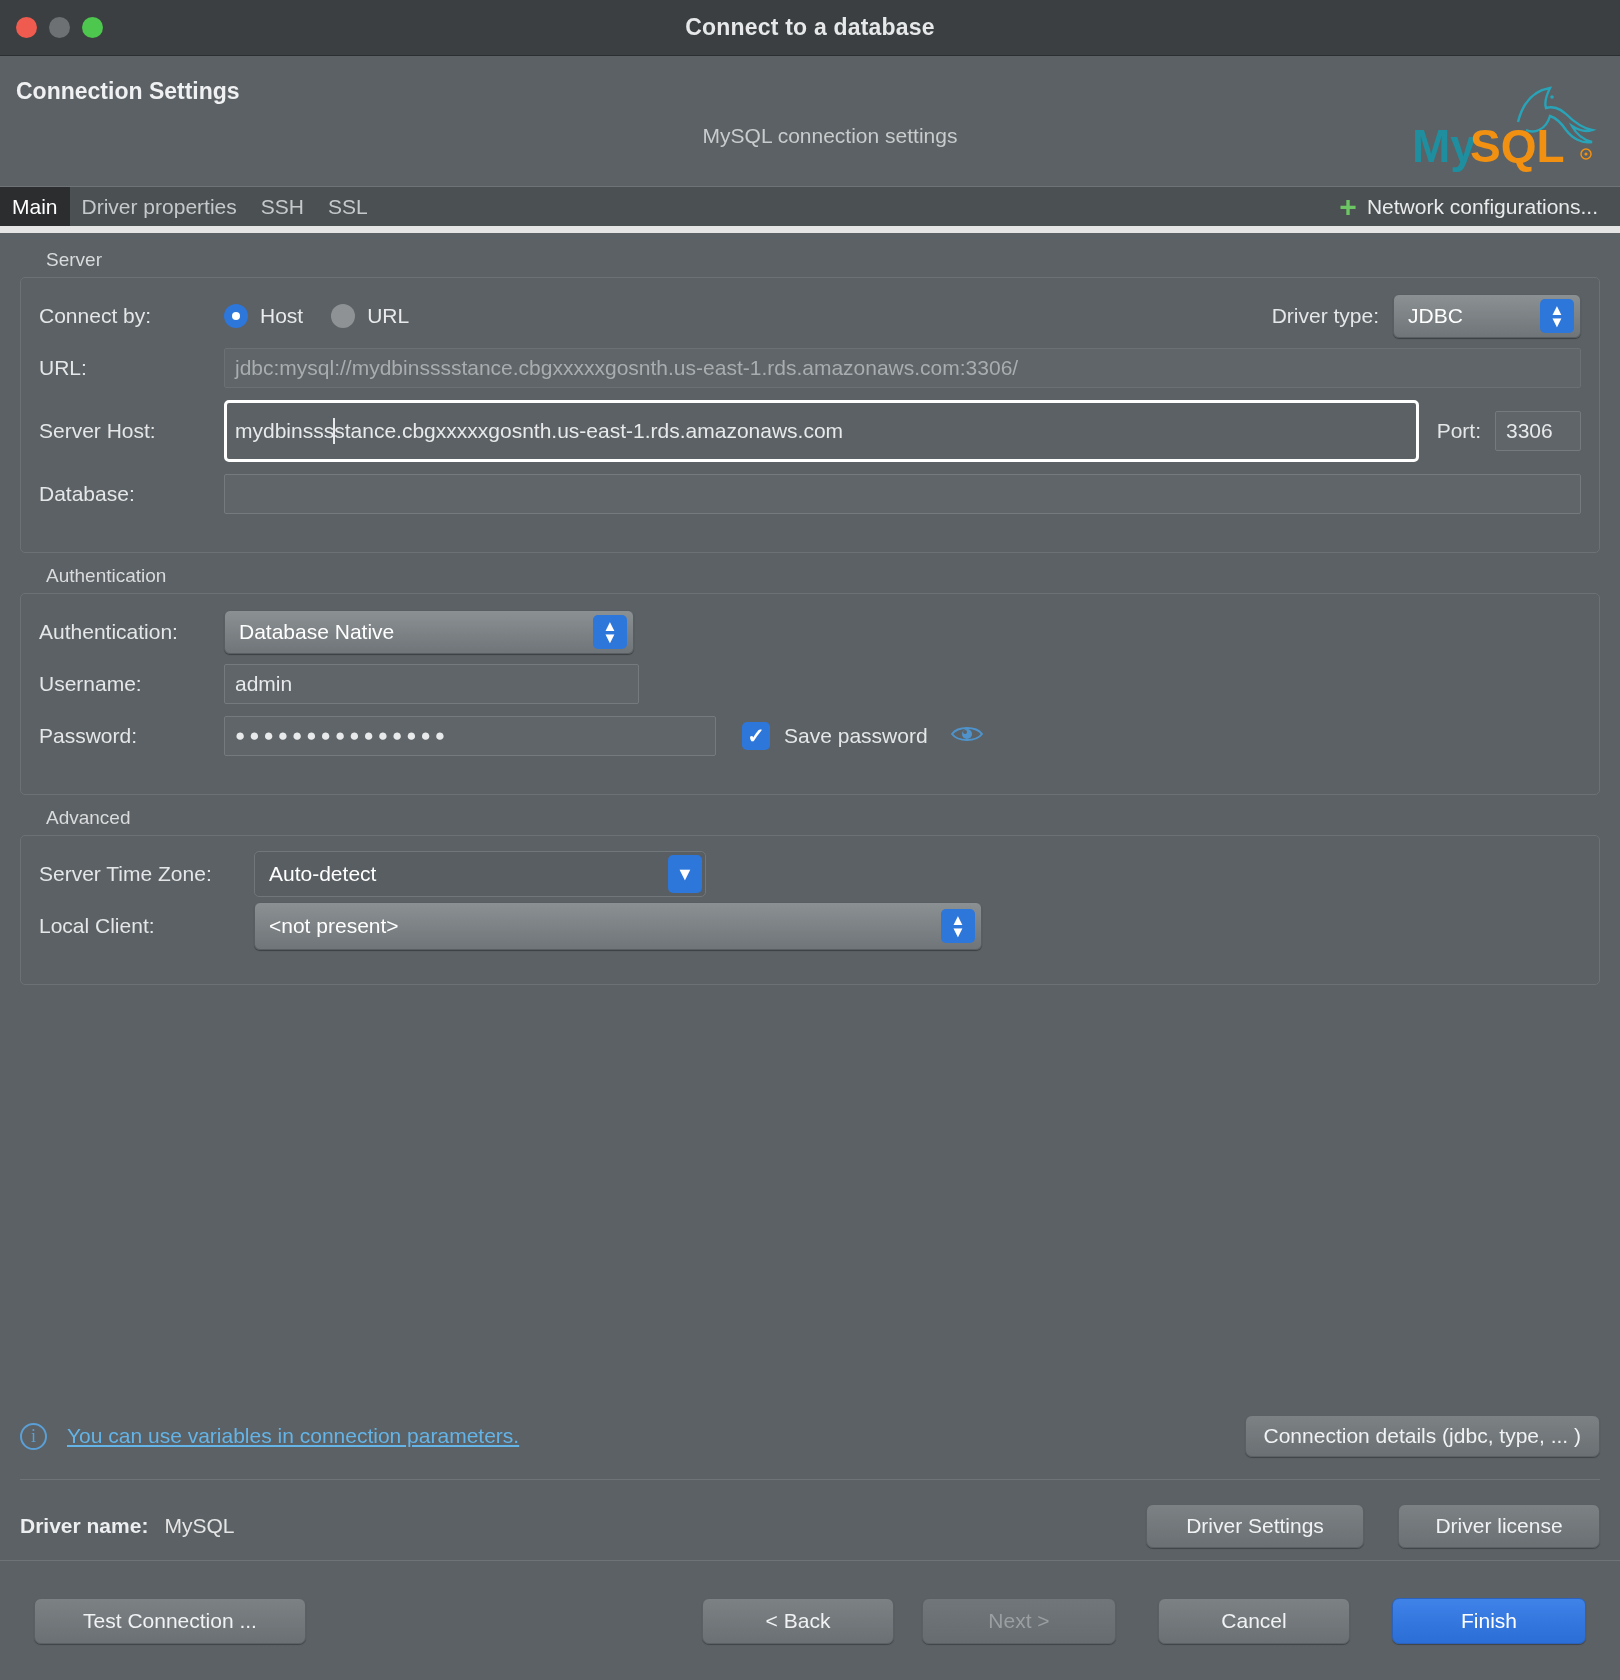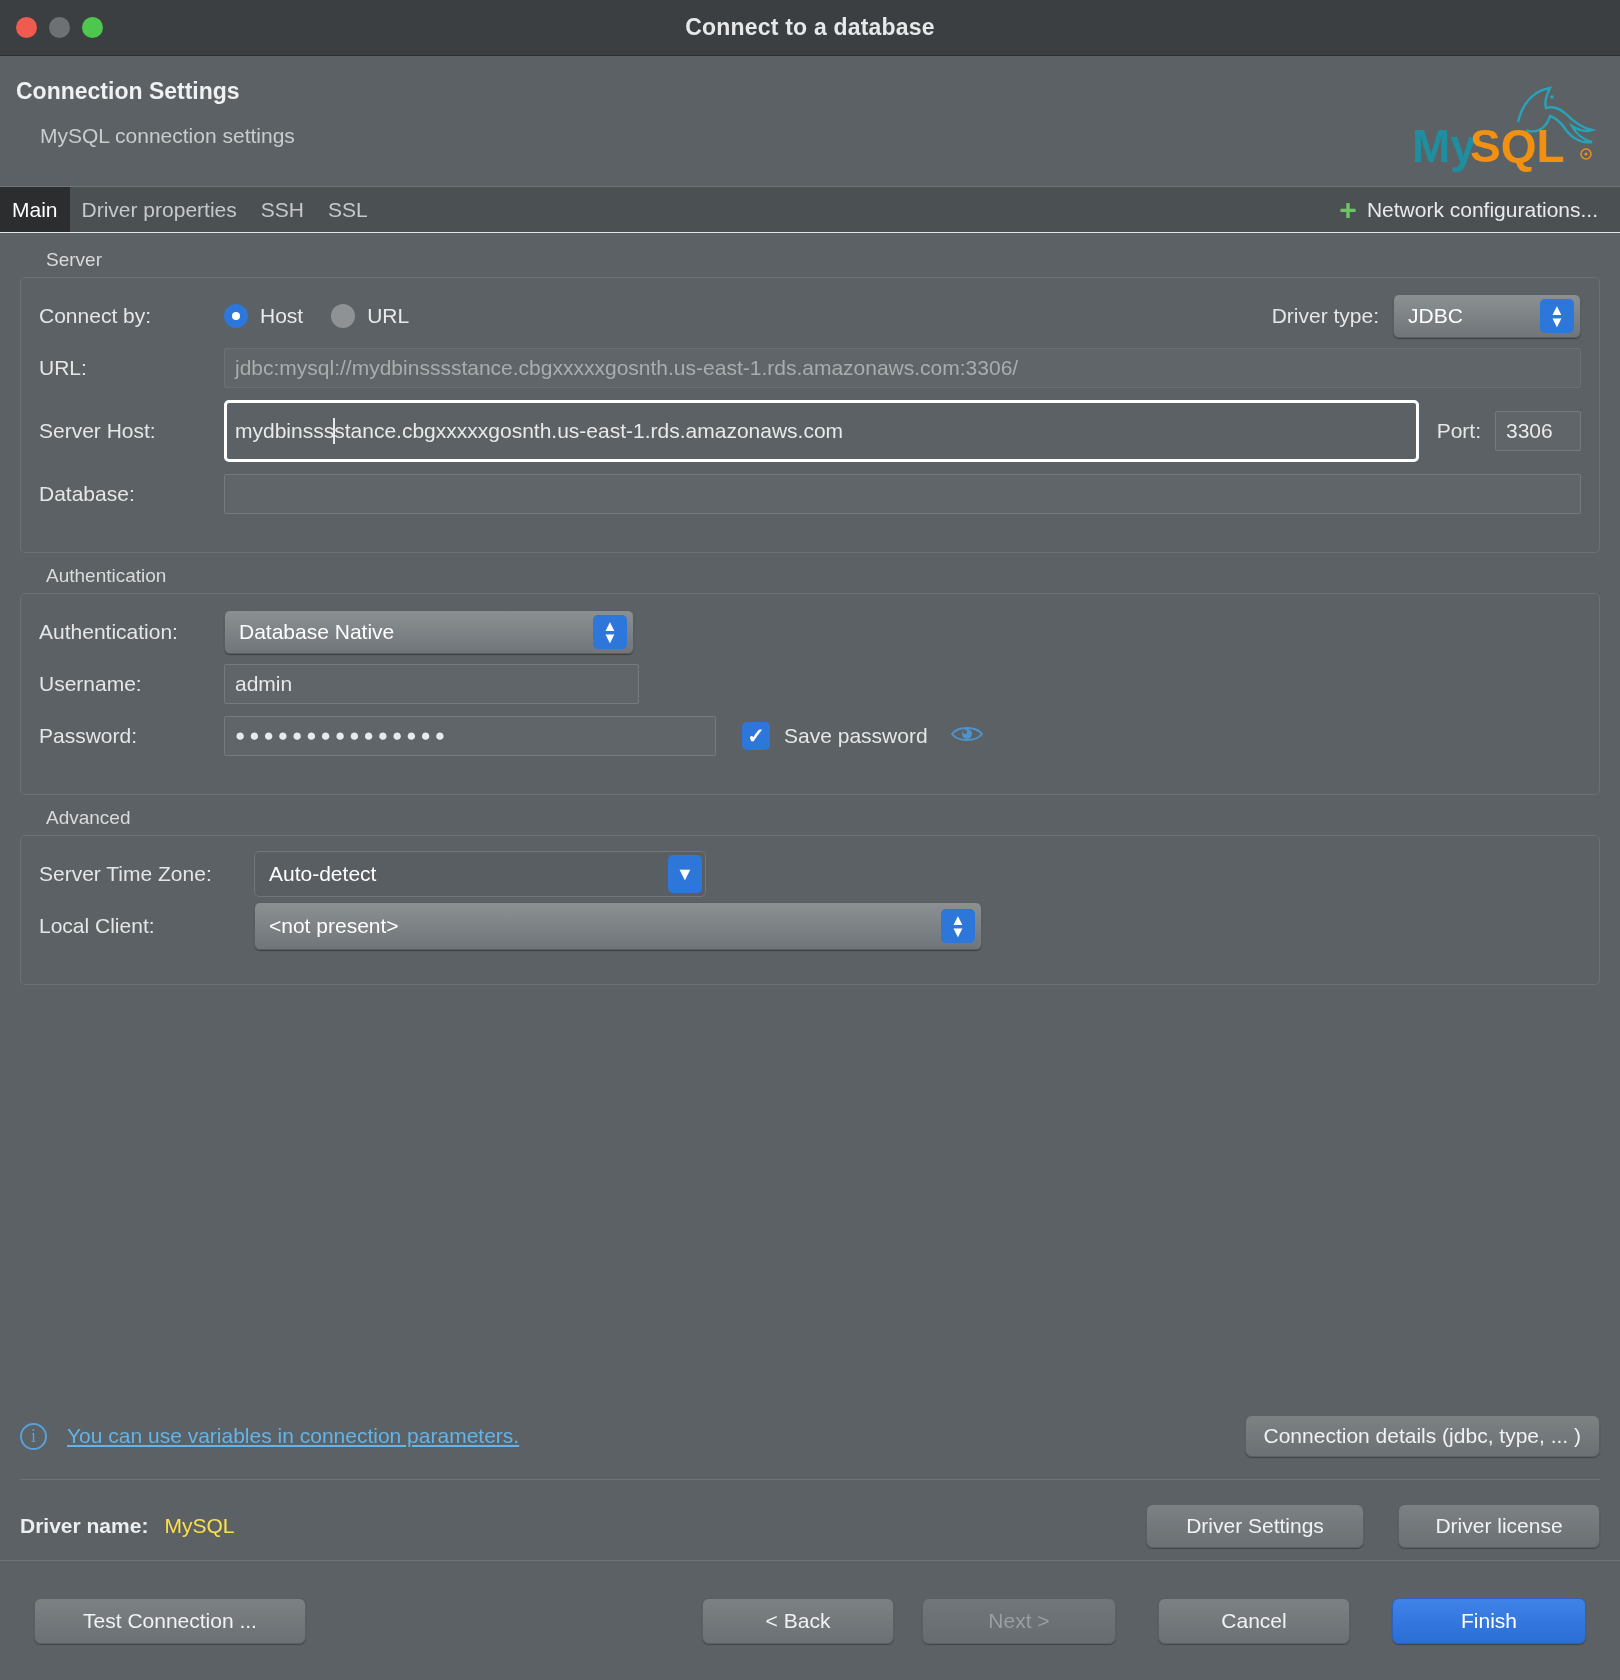--- a/index.html
+++ b/index.html
@@ -26,27 +26,27 @@
     position: absolute; left: 0; right: 0; text-align: center;
     font-size: 23px; font-weight: bold; color: #e6e8e9; letter-spacing: .2px;
   }
 
   
   .header {
     flex: 0 0 131px; background: #5b6164; position: relative;
     padding: 22px 0 0 16px; border-bottom: 1px solid #6d7376;
   }
   .header h1 { font-size: 23px; font-weight: bold; color: #f0f1f2; }
-  .header h2 { font-size: 21px; color: #c9cccd; font-weight: normal; margin-top: 19px; margin-left: 24px; }
+  .header h2 { font-size: 21px; color: #c9cccd; font-weight: normal; margin-top: 19px; margin-left: 24px; text-align: center; }
   .mysql-logo { position: absolute; right: 20px; top: 28px; width: 200px; height: 92px; }
 
   
   .tabbar {
     flex: 0 0 46px; background: #4b5052; display: flex; align-items: stretch;
-    position: relative; border-bottom: 1px solid #e5e5e5;
+    position: relative; border-bottom: 7px solid #e5e5e5;
   }
   .tab {
     display: flex; align-items: center; padding: 0 12px;
     font-size: 21px; color: #c6c9cb;
   }
   .tab.active { background: #2b2d2e; color: #ffffff; }
   .netconf {
     position: absolute; right: 22px; top: 0; bottom: 0;
     display: flex; align-items: center; gap: 10px;
     font-size: 21px; color: #e9eaeb;
@@ -142,21 +142,21 @@
     width: 27px; height: 27px; border-radius: 50%; border: 2px solid #5b9fd6;
     color: #5b9fd6; font-size: 18px; display: flex; align-items: center;
     justify-content: center; font-family: "Liberation Serif", serif;
   }
   .link { color: #64b4e8; font-size: 21px; text-decoration: underline; }
 
   .divider { height: 1px; background: #6d7376; margin: 22px 0 0 0; }
   .driver-row { display: flex; align-items: center; justify-content: space-between; padding-top: 24px; }
   .driver-left { display: flex; align-items: baseline; gap: 16px; }
   .driver-name-lbl { font-size: 21px; color: #eceeef; font-weight: bold; }
-  .driver-name-val { font-size: 21px; color: #fde047; }
+  .driver-name-val { font-size: 21px; color: #e5e5e5; }
   .driver-btns { display: flex; gap: 34px; }
 
   .footer {
     flex: 0 0 120px; background: #5b6164; border-top: 1px solid #6d7376;
     display: flex; align-items: center; padding: 0 34px; gap: 0;
   }
   .footer .spacer { flex: 1 1 auto; }
   .footer .btn { height: 46px; }
 </style>
 </head>

